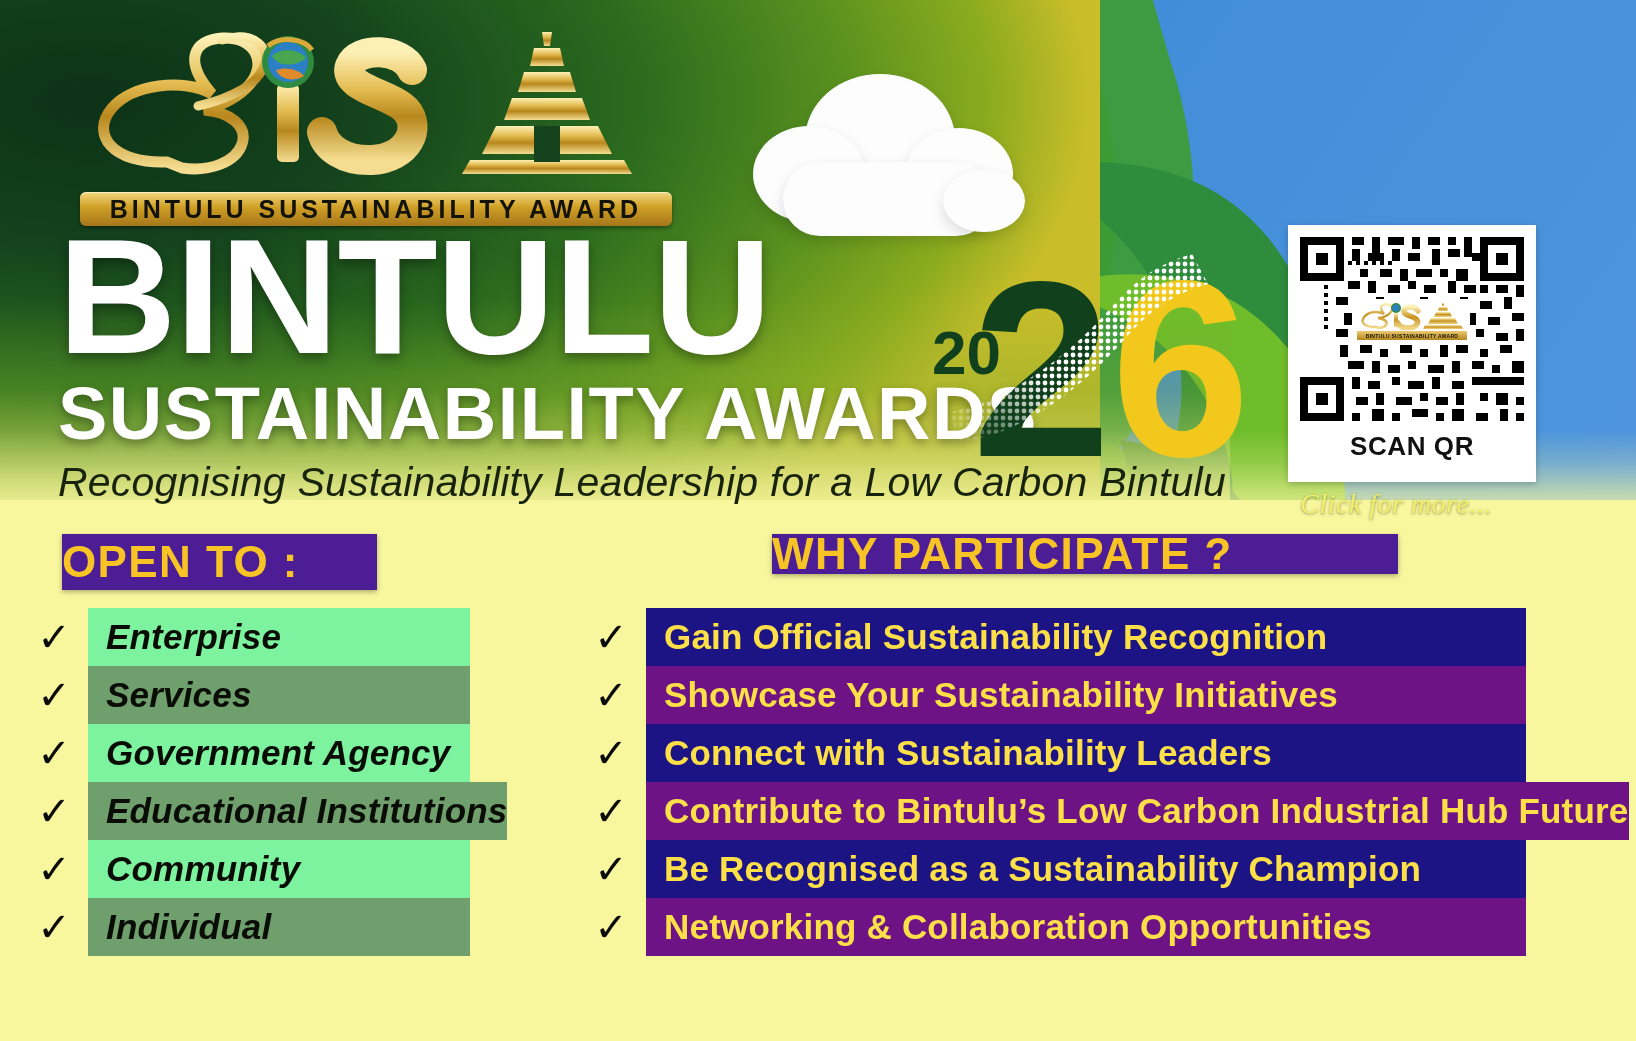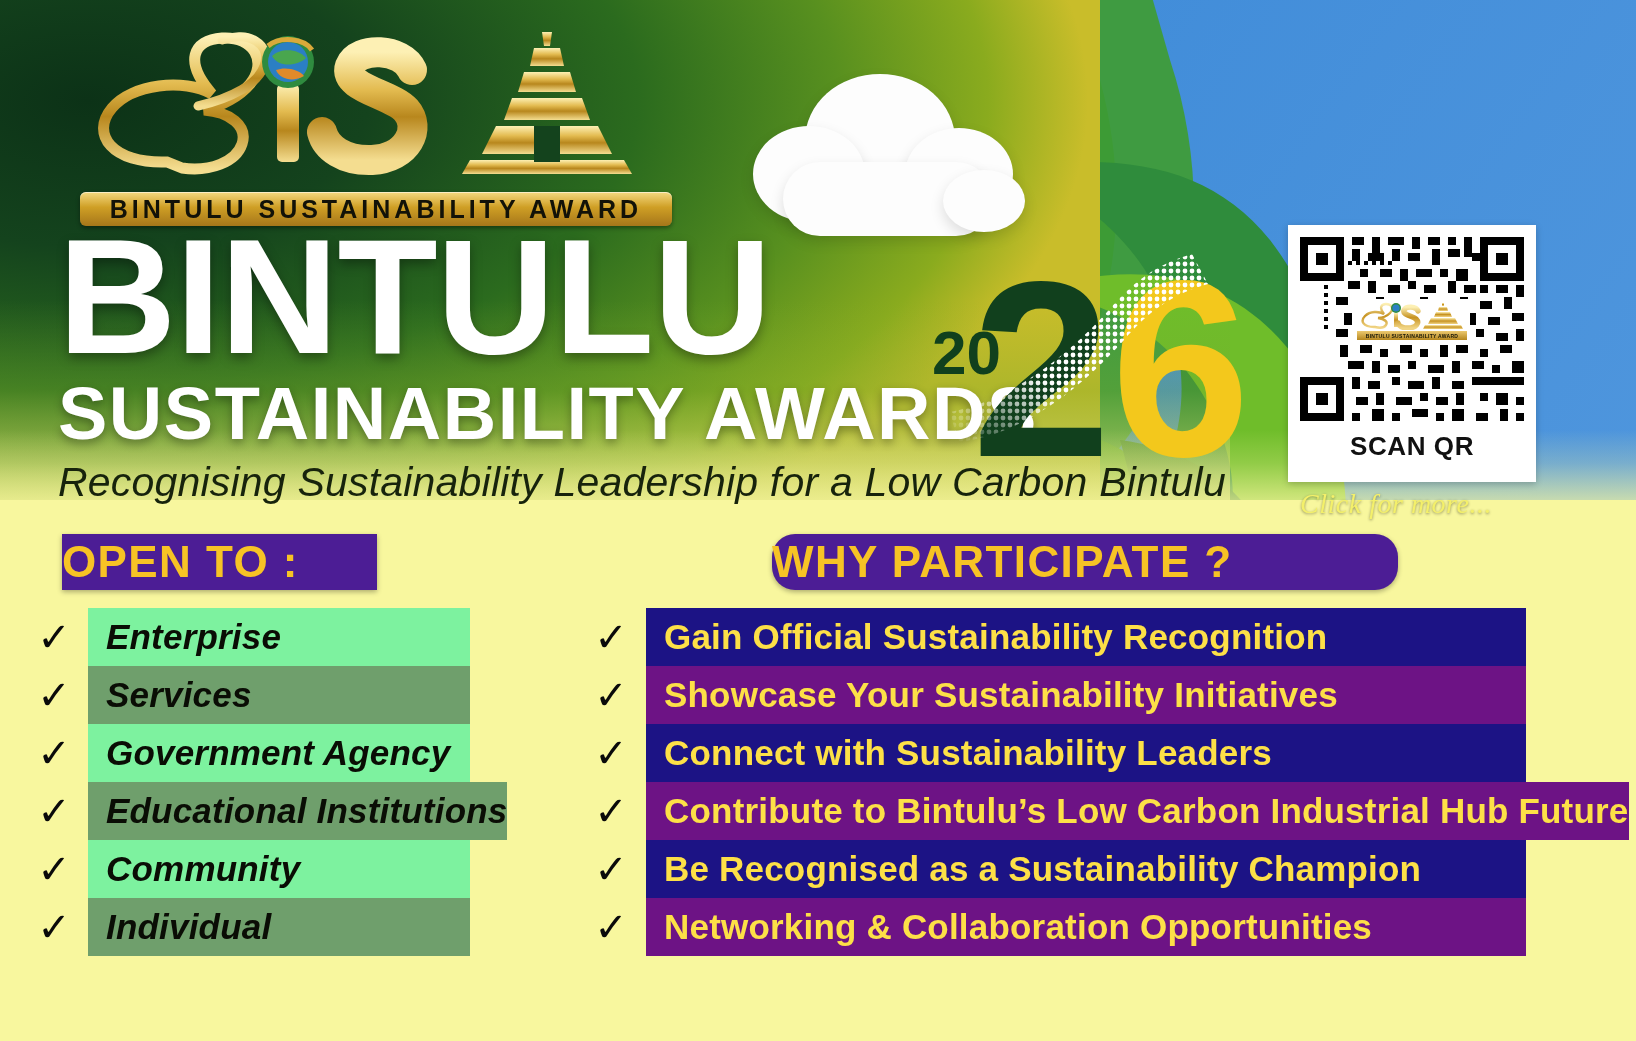--- a/index.html
+++ b/index.html
@@ -149,21 +149,21 @@
     position:absolute; background:#4c1d95; display:flex;
     align-items:center; justify-content:flex-start;
     box-shadow:0 2px 5px rgba(0,0,0,0.3);
   }
   .sec-bar span {
     font-size:44px; font-weight:bold; color:#f7c325;
     letter-spacing:1.4px; white-space:nowrap;
     font-family:"Liberation Sans", sans-serif;
   }
   #bar-open { left:62px;  top:534px; width:315px; height:56px; }
-  #bar-why  { left:772px; top:534px; width:626px; height:56px;border-radius:23px; }
+  #bar-why  { left:772px; top:534px; width:626px; height:40px; }
 
   
   .col { position:absolute; }
   #col-left  { left:20px;  top:608px; width:450px; }
   #col-right { left:576px; top:608px; width:950px; }
 
   .row { display:flex; align-items:stretch; }
   .check {
     flex:0 0 auto; display:flex; align-items:center; justify-content:center;
     font-size:40px; line-height:1; color:#0a0a0a; font-weight:bold;

